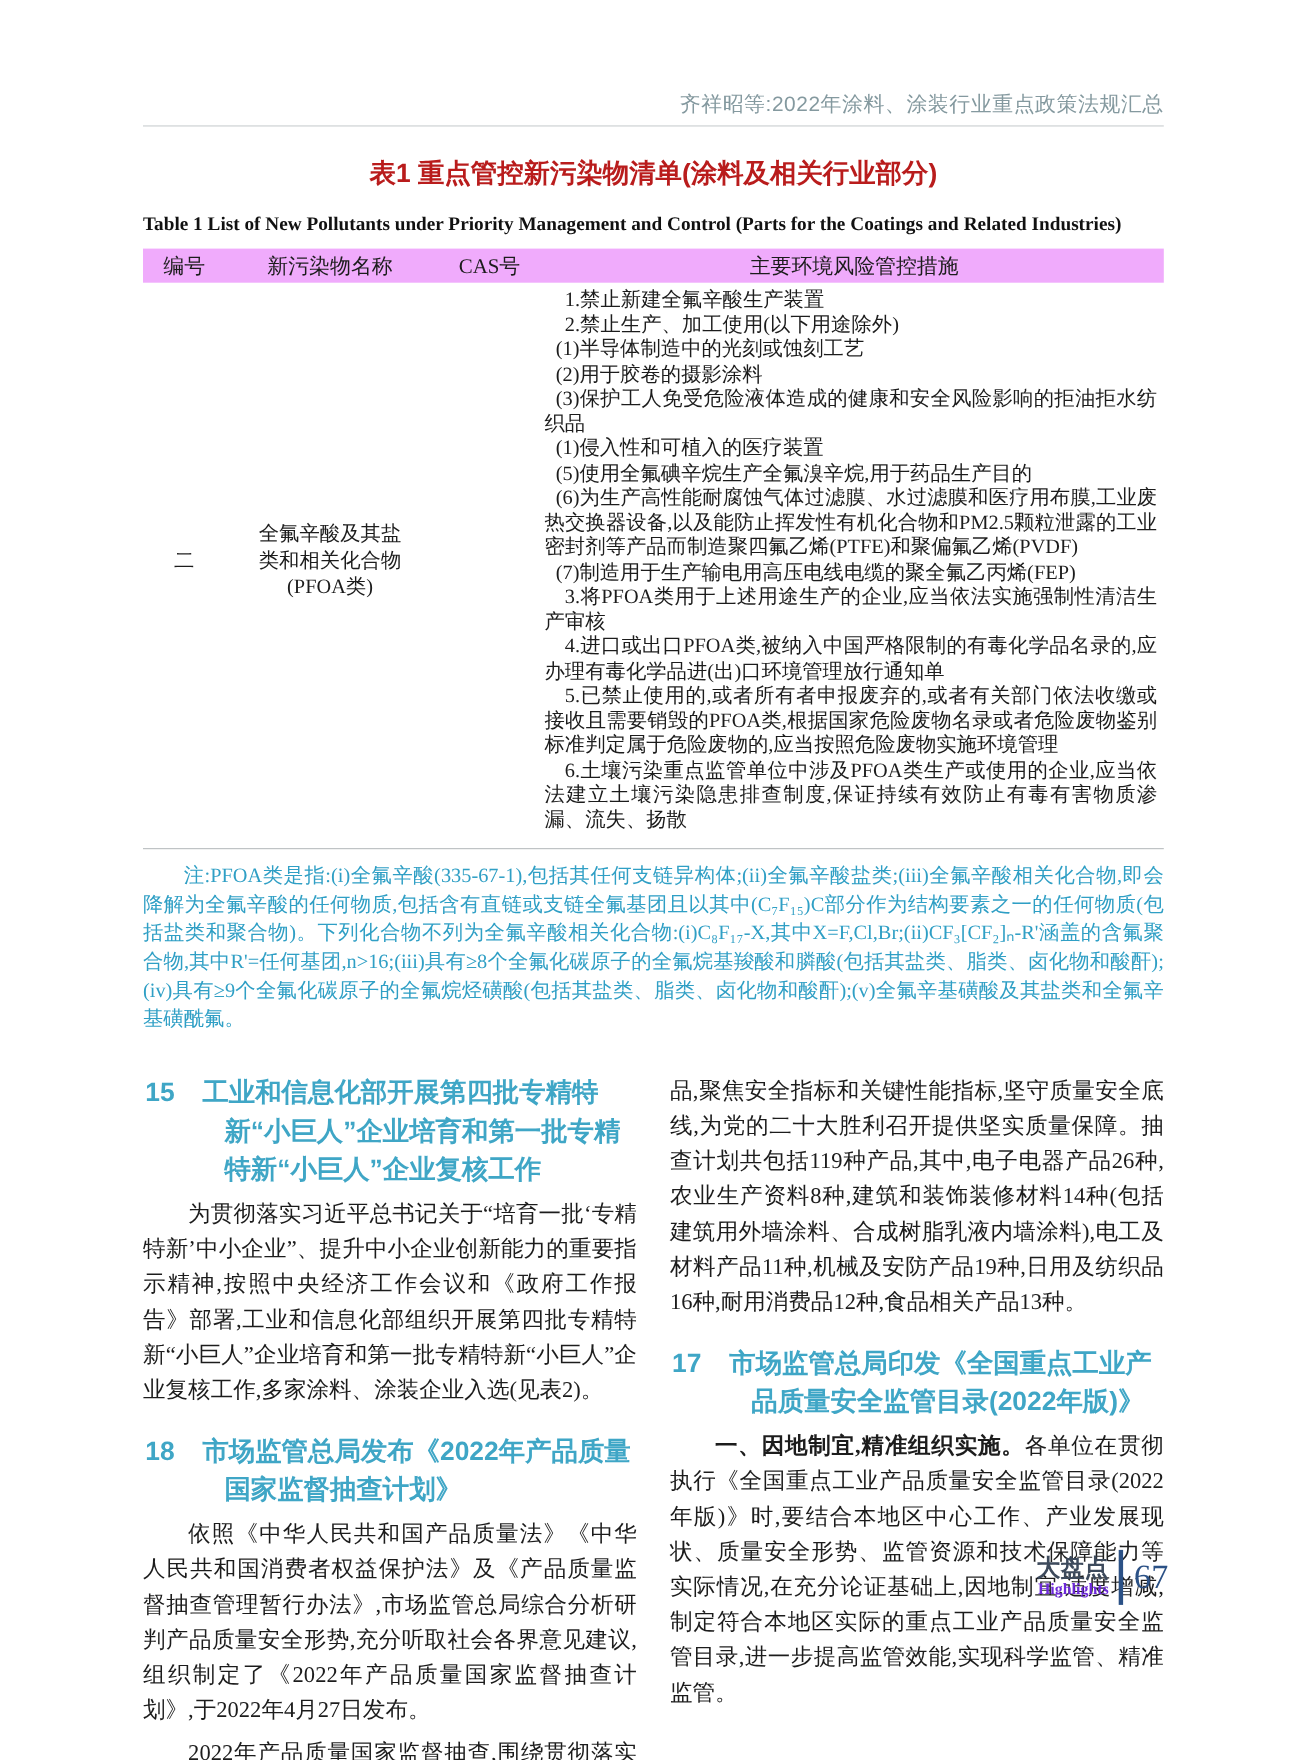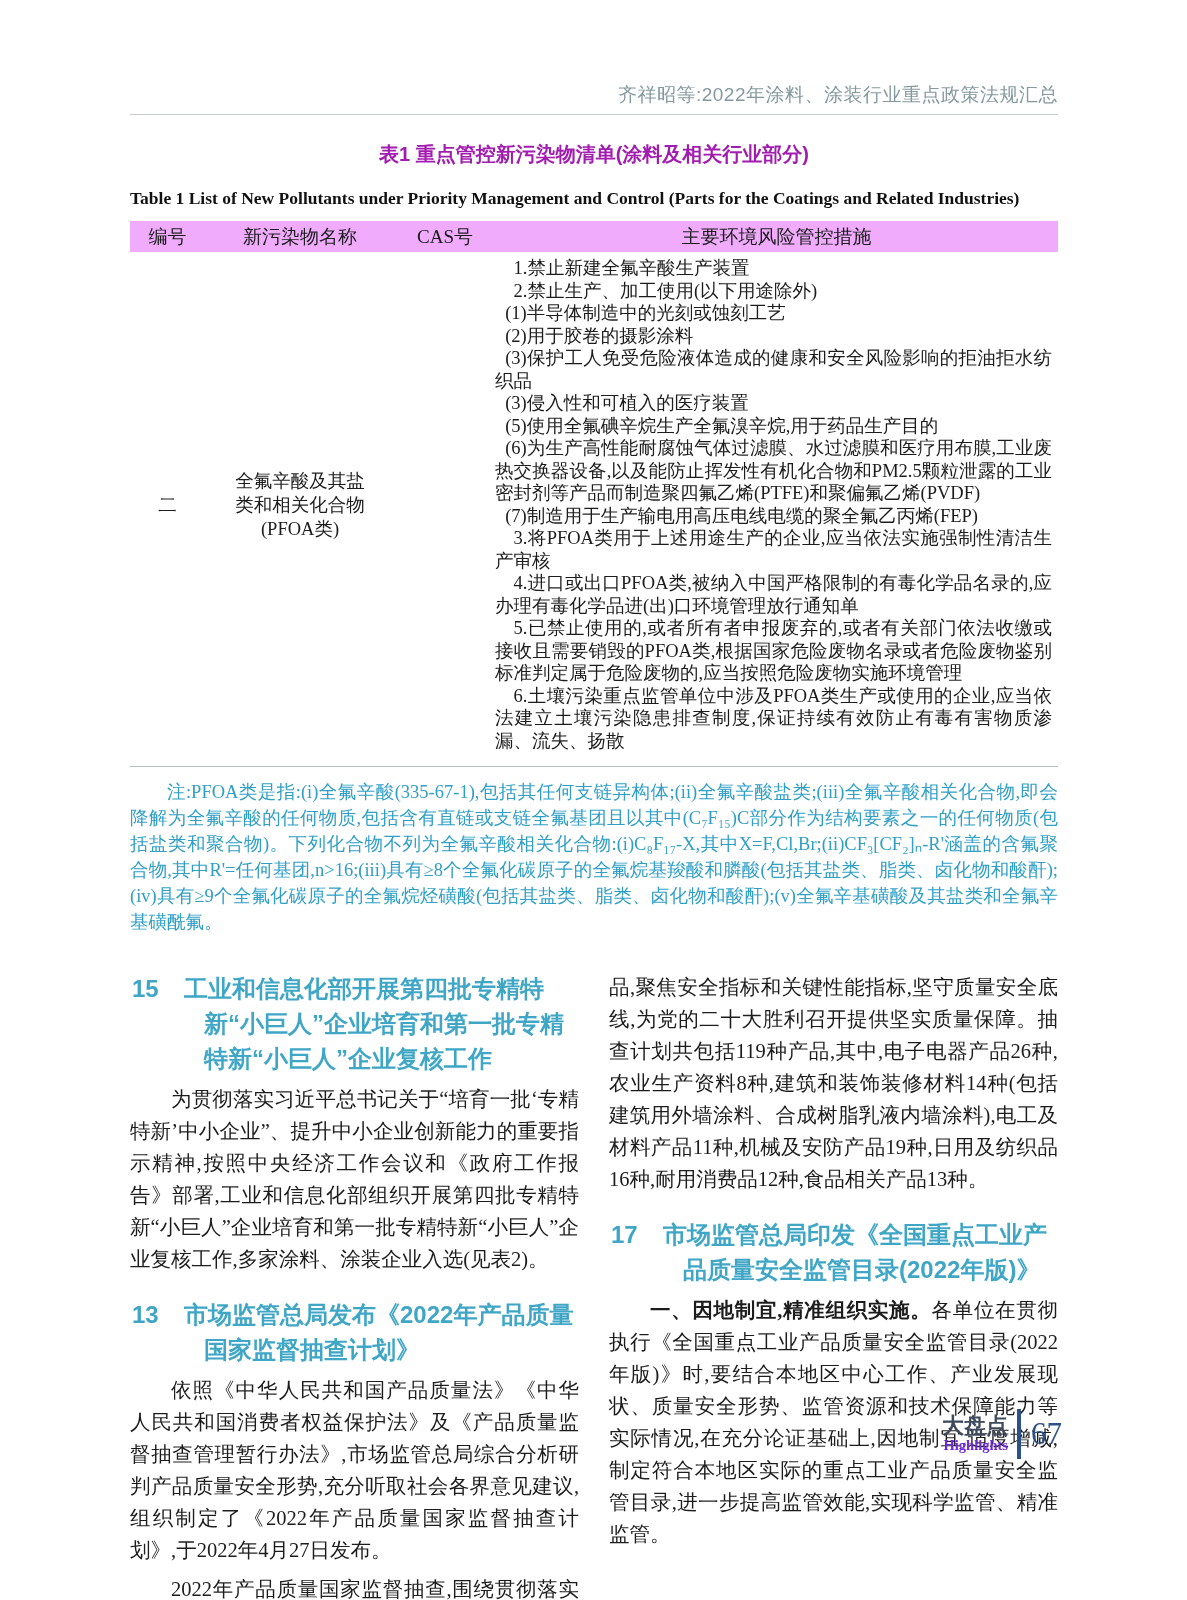--- a/index.html
+++ b/index.html
@@ -23,22 +23,22 @@
     letter-spacing:0.5px;
   }
   .head-rule { border-bottom:1.5px solid #c9cdcf; margin-top:6px; }
 
   
   .tbl-title-cn {
     margin-top:26px;
     text-align:center;
     font-family:"Liberation Sans", sans-serif;
     font-weight:bold;
-    font-size:20px;
-    color:#a21caf;
+    font-size:24px;
+    color:#b91c1c;
   }
   .tbl-title-en {
     margin-top:20px;
     text-align:left;
     font-weight:bold;
     font-size:17.5px;
     color:#111;
   }
 
   
@@ -154,21 +154,21 @@
         <div>类和相关化合物</div>
         <div>(PFOA类)</div>
       </div>
       <div class="cell-center"></div>
       <div class="cell-measures">
         <div class="m-num">1.禁止新建全氟辛酸生产装置</div>
         <div class="m-num">2.禁止生产、加工使用(以下用途除外)</div>
         <div class="m-paren">(1)半导体制造中的光刻或蚀刻工艺</div>
         <div class="m-paren">(2)用于胶卷的摄影涂料</div>
         <div class="m-paren">(3)保护工人免受危险液体造成的健康和安全风险影响的拒油拒水纺织品</div>
-        <div class="m-paren">(3)侵入性和可植入的医疗装置</div>
+        <div class="m-paren">(1)侵入性和可植入的医疗装置</div>
         <div class="m-paren">(5)使用全氟碘辛烷生产全氟溴辛烷,用于药品生产目的</div>
         <div class="m-paren">(6)为生产高性能耐腐蚀气体过滤膜、水过滤膜和医疗用布膜,工业废热交换器设备,以及能防止挥发性有机化合物和PM2.5颗粒泄露的工业密封剂等产品而制造聚四氟乙烯(PTFE)和聚偏氟乙烯(PVDF)</div>
         <div class="m-paren">(7)制造用于生产输电用高压电线电缆的聚全氟乙丙烯(FEP)</div>
         <div class="m-num">3.将PFOA类用于上述用途生产的企业,应当依法实施强制性清洁生产审核</div>
         <div class="m-num">4.进口或出口PFOA类,被纳入中国严格限制的有毒化学品名录的,应办理有毒化学品进(出)口环境管理放行通知单</div>
         <div class="m-num">5.已禁止使用的,或者所有者申报废弃的,或者有关部门依法收缴或接收且需要销毁的PFOA类,根据国家危险废物名录或者危险废物鉴别标准判定属于危险废物的,应当按照危险废物实施环境管理</div>
         <div class="m-num">6.土壤污染重点监管单位中涉及PFOA类生产或使用的企业,应当依法建立土壤污染隐患排查制度,保证持续有效防止有毒有害物质渗漏、流失、扬散</div>
       </div>
     </div>
 
@@ -179,21 +179,21 @@
     <div class="cols">
 
       <div class="col">
         <div class="art-heading first">
           <div class="h-num">15</div>
           <div class="h-title">工业和信息化部开展第四批专精特新“小巨人”企业培育和第一批专精特新“小巨人”企业复核工作</div>
         </div>
         <div class="para">为贯彻落实习近平总书记关于“培育一批‘专精特新’中小企业”、提升中小企业创新能力的重要指示精神,按照中央经济工作会议和《政府工作报告》部署,工业和信息化部组织开展第四批专精特新“小巨人”企业培育和第一批专精特新“小巨人”企业复核工作,多家涂料、涂装企业入选(见表2)。</div>
 
         <div class="art-heading">
-          <div class="h-num">13</div>
+          <div class="h-num">18</div>
           <div class="h-title">市场监管总局发布《2022年产品质量国家监督抽查计划》</div>
         </div>
         <div class="para">依照《中华人民共和国产品质量法》《中华人民共和国消费者权益保护法》及《产品质量监督抽查管理暂行办法》,市场监管总局综合分析研判产品质量安全形势,充分听取社会各界意见建议,组织制定了《2022年产品质量国家监督抽查计划》,于2022年4月27日发布。</div>
         <div class="para">2022年产品质量国家监督抽查,围绕贯彻落实党的十九大、十九届历次全会和中央经济工作会议精神,坚持民生导向和问题导向,坚持生产与流通、线上与线下融合监管,突出民生消费产品和特殊人群用</div>
       </div>
 
       <div class="col">
         <div class="para noindent" style="margin-top:0;">品,聚焦安全指标和关键性能指标,坚守质量安全底线,为党的二十大胜利召开提供坚实质量保障。抽查计划共包括119种产品,其中,电子电器产品26种,农业生产资料8种,建筑和装饰装修材料14种(包括建筑用外墙涂料、合成树脂乳液内墙涂料),电工及材料产品11种,机械及安防产品19种,日用及纺织品16种,耐用消费品12种,食品相关产品13种。</div>
 
         <div class="art-heading">

